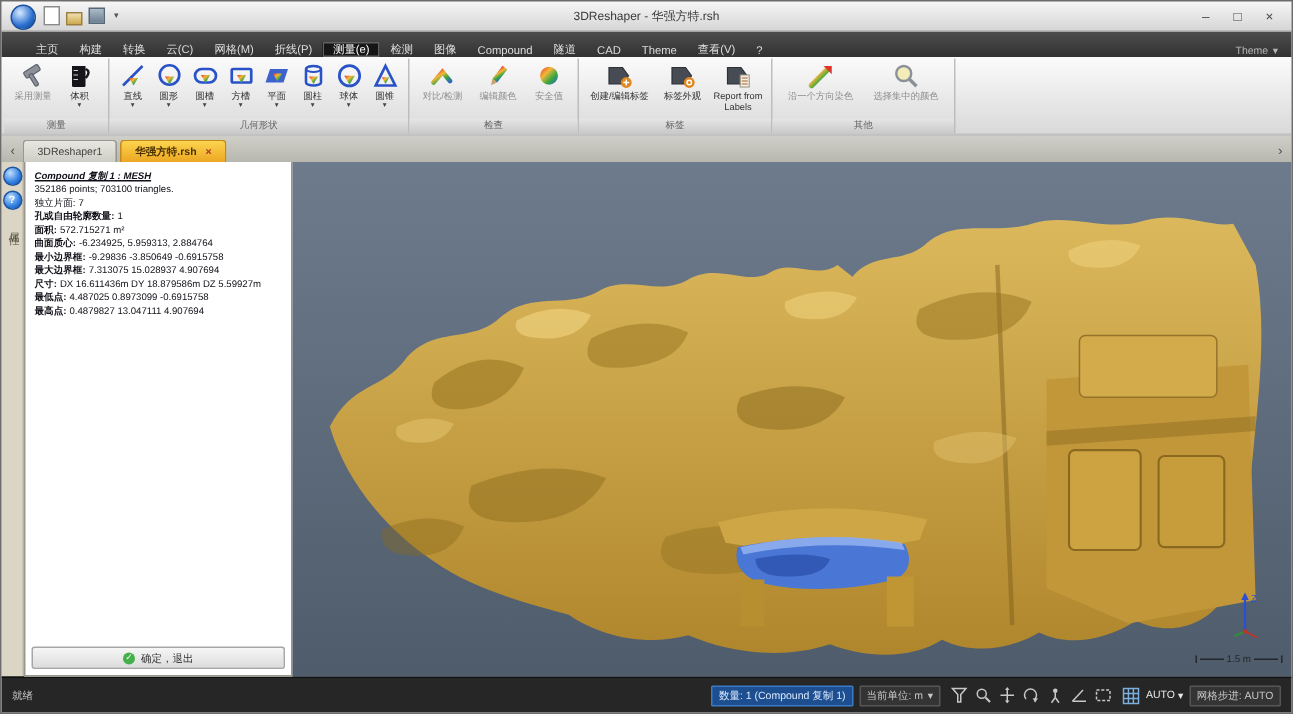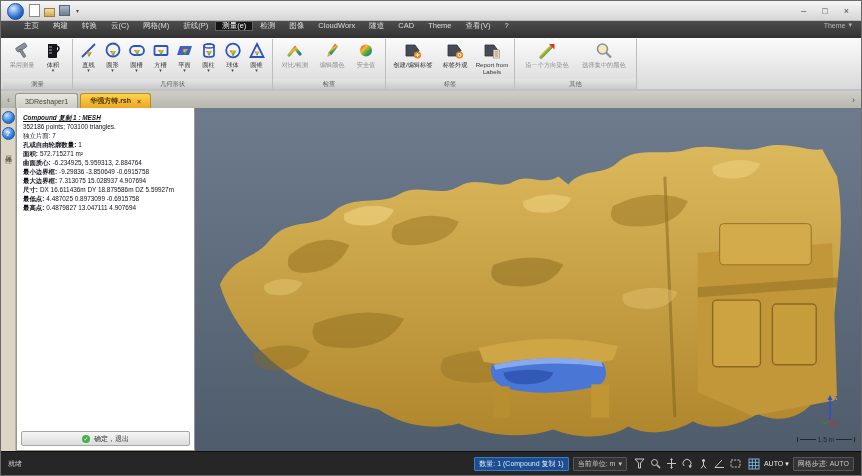--- a/index.html
+++ b/index.html
@@ -11,21 +11,21 @@
   .qat{display:flex;gap:4px;align-items:center;}
   .qicon{width:9px;height:11px;}
   .page{background:#fff;border:1px solid #8b8b8b;}
   .folder{background:linear-gradient(#efe0ae,#cda94e);border:1px solid #9b8040;height:7px;margin-top:3px;}
   .save{background:linear-gradient(#aebbc8,#6c7e90);border:1px solid #55687a;height:9px;}
   .qdrop{font-size:6px;color:#555;margin-left:2px;}
   .title{position:absolute;left:0;right:0;text-align:center;font-size:8px;color:#3a3a3a;pointer-events:none;}
   .win-controls{margin-left:auto;display:flex;gap:16px;padding-right:12px;font-size:9px;color:#4a4a4a;z-index:1;}
   .win-controls span{cursor:default;}
   
-  .ribbon-tabs{flex:0 0 17px;background:linear-gradient(#4d4d4d,#323232);display:flex;align-items:flex-start;color:#dedede;font-size:7.5px;padding-left:16px;}
+  .ribbon-tabs{flex:0 0 17px;background:linear-gradient(#4d4d4d,#323232);display:flex;align-items:flex-end;color:#dedede;font-size:7.5px;padding-left:16px;}
   .rtab{padding:0 7px;display:flex;align-items:center;white-space:nowrap;}
   .rtab.active{background:#161616;color:#fff;box-shadow:inset 0 0 0 1px #606060;}
   .theme{margin-left:auto;padding-right:9px;color:#b5b5b5;display:flex;align-items:center;gap:3px;font-size:7px;}
   
   .ribbon-body{flex:0 0 50px;background:linear-gradient(#fbfbfb,#d9d9d9);display:flex;padding:1px 2px 0 2px;border-bottom:2px solid #c2c2c2;}
   .rgroup{display:flex;flex-direction:column;border-right:1px solid #bdbdbd;}
   .rgroup-buttons{flex:1;display:flex;align-items:flex-start;padding:1px 4px;gap:1px;}
   .rgroup-label{height:10px;font-size:6.3px;color:#5f5f5f;text-align:center;background:linear-gradient(#e6e6e6,#c9c9c9);line-height:10px;}
   .rbtn{display:flex;flex-direction:column;align-items:center;width:23px;padding:1px 0;}
   .rbtn.w34{width:36px;} .rbtn.w44{width:46px;} .rbtn.w52{width:56px;} .rbtn.w28{width:30px;}
@@ -91,38 +91,39 @@
 <div class="app">
 
   <div class="titlebar">
     <div class="logo"></div>
     <div class="qat">
       <div class="qicon page"></div>
       <div class="qicon folder"></div>
       <div class="qicon save"></div>
       <span class="qdrop">▾</span>
     </div>
+    <div class="title">3DReshaper - 华强方特.rsh</div>
     <div class="win-controls">
       <span>–</span>
       <span>□</span>
       <span>×</span>
     </div>
   </div>
 
   <div class="ribbon-tabs">
     <span class="rtab">主页</span>
     <span class="rtab">构建</span>
     <span class="rtab">转换</span>
     <span class="rtab">云(C)</span>
     <span class="rtab">网格(M)</span>
     <span class="rtab">折线(P)</span>
     <span class="rtab active">测量(e)</span>
     <span class="rtab">检测</span>
     <span class="rtab">图像</span>
-    <span class="rtab">CloudWorx</span>
+    <span class="rtab">Compound</span>
     <span class="rtab">隧道</span>
     <span class="rtab">CAD</span>
     <span class="rtab">Theme</span>
     <span class="rtab">查看(V)</span>
     <span class="rtab">?</span>
     <span class="theme">
       <span>Theme</span>
         <span>▾</span>
     </span>
   </div>

